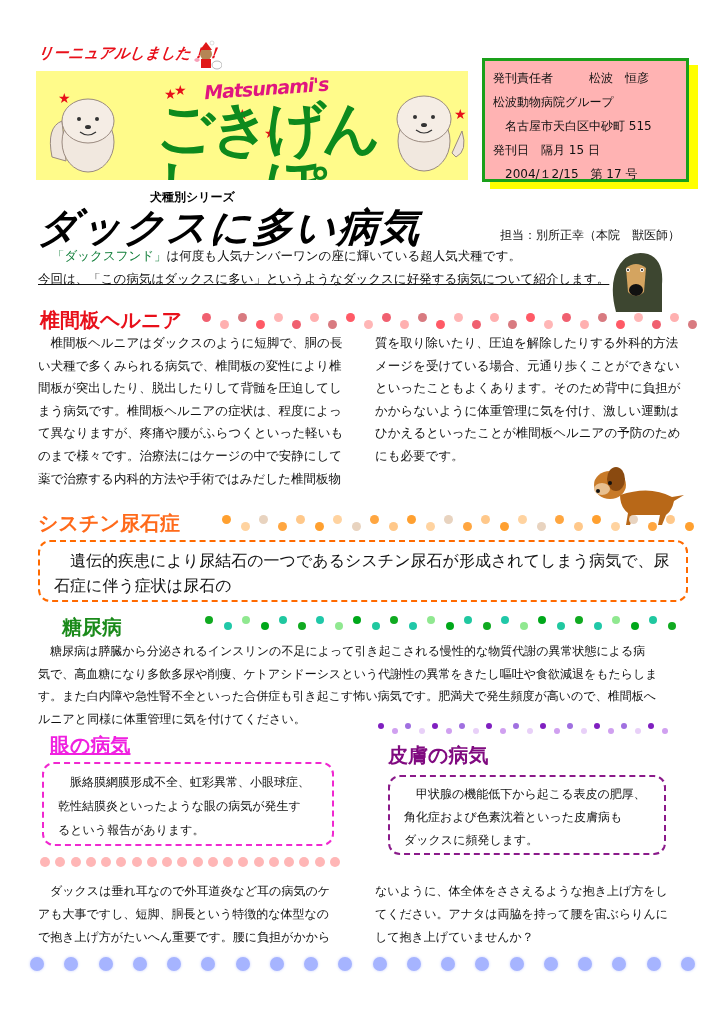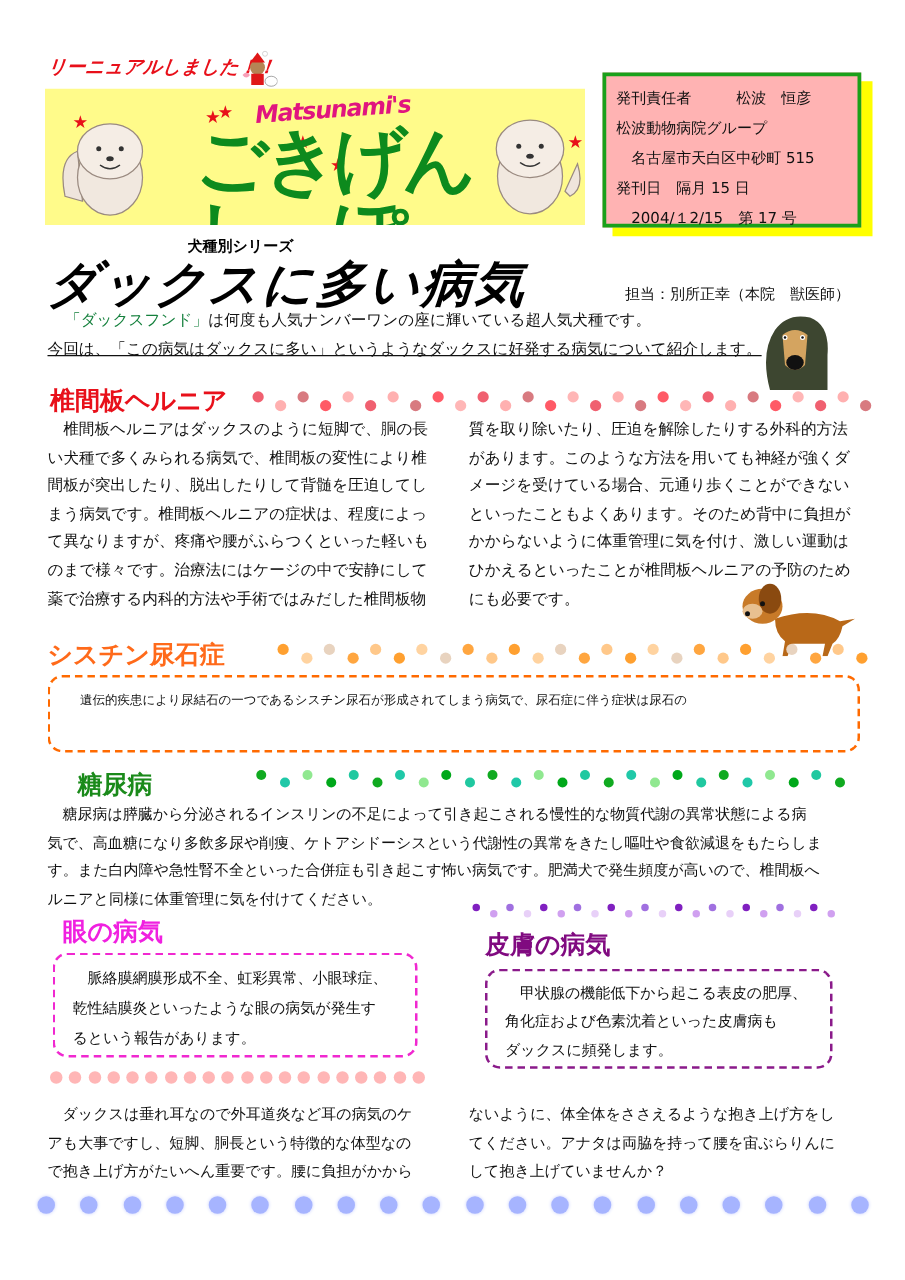--- a/index.html
+++ b/index.html
@@ -159,21 +159,20 @@
   <div>　椎間板ヘルニアはダックスのように短脚で、胴の長</div>
   <div>い犬種で多くみられる病気で、椎間板の変性により椎</div>
   <div>間板が突出したり、脱出したりして背髄を圧迫してし</div>
   <div>まう病気です。椎間板ヘルニアの症状は、程度によっ</div>
   <div>て異なりますが、疼痛や腰がふらつくといった軽いも</div>
   <div>のまで様々です。治療法にはケージの中で安静にして</div>
   <div>薬で治療する内科的方法や手術ではみだした椎間板物</div>
 </div>
 <div class="abs body-text" style="left:375px;top:332px;width:320px;">
   <div>質を取り除いたり、圧迫を解除したりする外科的方法</div>
-  <div>があります。このような方法を用いても神経が強くダ</div>
   <div>メージを受けている場合、元通り歩くことができない</div>
   <div>といったこともよくあります。そのため背中に負担が</div>
   <div>かからないように体重管理に気を付け、激しい運動は</div>
   <div>ひかえるといったことが椎間板ヘルニアの予防のため</div>
   <div>にも必要です。</div>
 </div>
 
 <svg class="abs dog-brown" viewBox="0 0 95 60">
   <path d="M30 30 q30 -10 52 2 l12 -2 l-10 6 q-2 10 -8 14 l-4 10 l-4 0 l2 -10 l-26 0 l-4 10 l-4 0 l2 -12 q-8 -6 -8 -18z" fill="#b86818"></path>
   <ellipse cx="20" cy="20" rx="16" ry="14" fill="#c87a28"></ellipse>
@@ -206,21 +205,21 @@
     <span class="dot" style="position: absolute; width: 9px; height: 9px; left: 333px; top: 0px; background: rgb(255, 166, 64);"></span>
     <span class="dot" style="position: absolute; width: 9px; height: 9px; left: 351.5px; top: 7.2px; background: rgb(255, 200, 138);"></span>
     <span class="dot" style="position: absolute; width: 9px; height: 9px; left: 370px; top: 0px; background: rgb(255, 160, 48);"></span>
     <span class="dot" style="position: absolute; width: 9px; height: 9px; left: 388.5px; top: 7.2px; background: rgb(255, 211, 160);"></span>
     <span class="dot" style="position: absolute; width: 9px; height: 9px; left: 407px; top: 0px; background: rgb(232, 211, 191);"></span>
     <span class="dot" style="position: absolute; width: 9px; height: 9px; left: 425.5px; top: 7.2px; background: rgb(255, 166, 64);"></span>
     <span class="dot" style="position: absolute; width: 9px; height: 9px; left: 444px; top: 0px; background: rgb(255, 200, 138);"></span>
     <span class="dot" style="position: absolute; width: 9px; height: 9px; left: 462.5px; top: 7.2px; background: rgb(255, 160, 48);"></span>
   </div>
 <div class="abs box box-orange">
-  <div class="body-text" style="line-height:25px;font-size:10px;">
+  <div class="body-text" style="line-height:25px;font-size:16px;">
     <div>　遺伝的疾患により尿結石の一つであるシスチン尿石が形成されてしまう病気で、尿石症に伴う症状は尿石の</div>
   </div>
 </div>
 
 <div class="abs sec-title" style="left:62px;top:614px;color:#1a8a1a;">糖尿病</div>
 <div class="abs dots" style="left: 205px; top: 616px; position: absolute; height: 16px;" id="dots-green">
     <span class="dot" style="position: absolute; width: 8px; height: 8px; left: 0px; top: 0px; background: rgb(16, 170, 32);"></span>
     <span class="dot" style="position: absolute; width: 8px; height: 8px; left: 18.5px; top: 6.4px; background: rgb(32, 200, 168);"></span>
     <span class="dot" style="position: absolute; width: 8px; height: 8px; left: 37px; top: 0px; background: rgb(144, 232, 144);"></span>
     <span class="dot" style="position: absolute; width: 8px; height: 8px; left: 55.5px; top: 6.4px; background: rgb(0, 168, 26);"></span>
@@ -247,21 +246,21 @@
     <span class="dot" style="position: absolute; width: 8px; height: 8px; left: 444px; top: 0px; background: rgb(32, 200, 160);"></span>
     <span class="dot" style="position: absolute; width: 8px; height: 8px; left: 462.5px; top: 6.4px; background: rgb(16, 170, 32);"></span>
   </div>
 <div class="abs body-text" style="left:38px;top:640px;width:660px;font-size:12px;">
   <div>　糖尿病は膵臓から分泌されるインスリンの不足によって引き起こされる慢性的な物質代謝の異常状態による病</div>
   <div>気で、高血糖になり多飲多尿や削痩、ケトアシドーシスという代謝性の異常をきたし嘔吐や食欲減退をもたらしま</div>
   <div>す。また白内障や急性腎不全といった合併症も引き起こす怖い病気です。肥満犬で発生頻度が高いので、椎間板へ</div>
   <div>ルニアと同様に体重管理に気を付けてください。</div>
 </div>
 
-<div class="abs sec-title" style="left:50px;top:732px;color:#f020e0;">眼の病気</div>
+<div class="abs sec-title" style="left:50px;top:732px;color:#f020e0;text-decoration:underline;">眼の病気</div>
 <div class="abs box box-pink">
   <div class="body-text" style="line-height:24px;font-size:12px;">
     <div>　脈絡膜網膜形成不全、虹彩異常、小眼球症、</div>
     <div>乾性結膜炎といったような眼の病気が発生す</div>
     <div>るという報告があります。</div>
   </div>
 </div>
 <div class="abs pink-dots" id="dots-pink">
     <span class="pink-dot"></span>
     <span class="pink-dot"></span>

